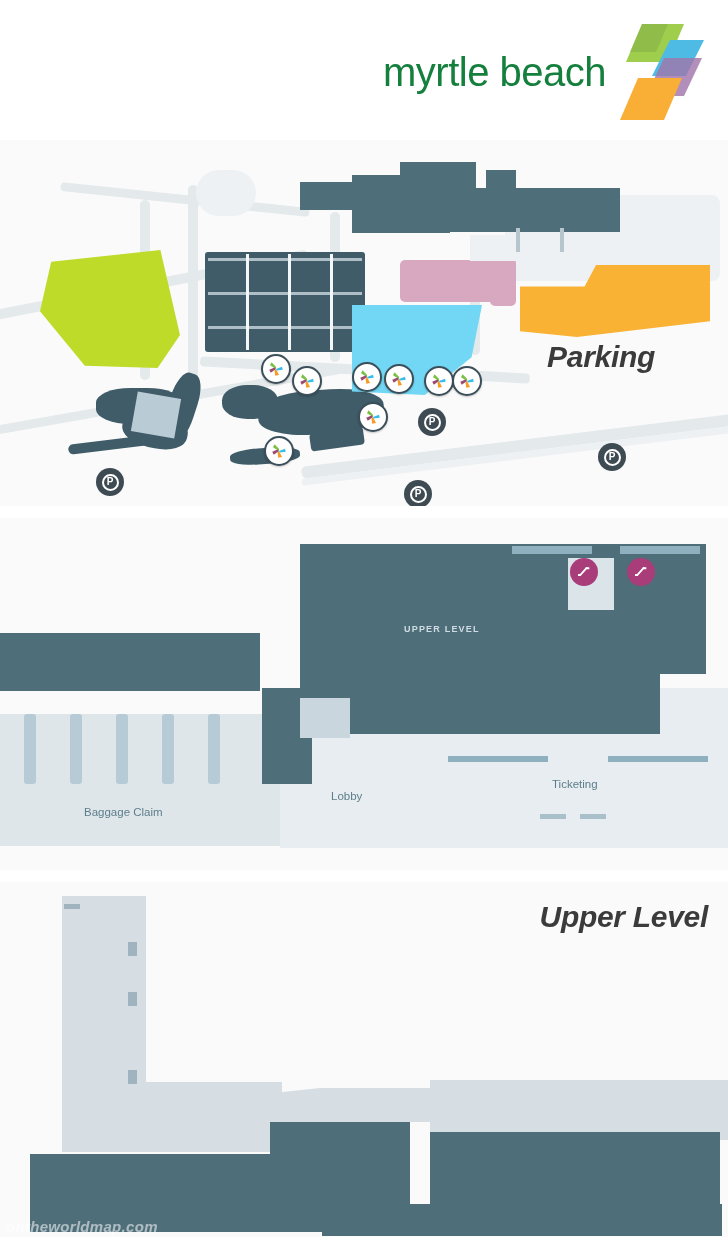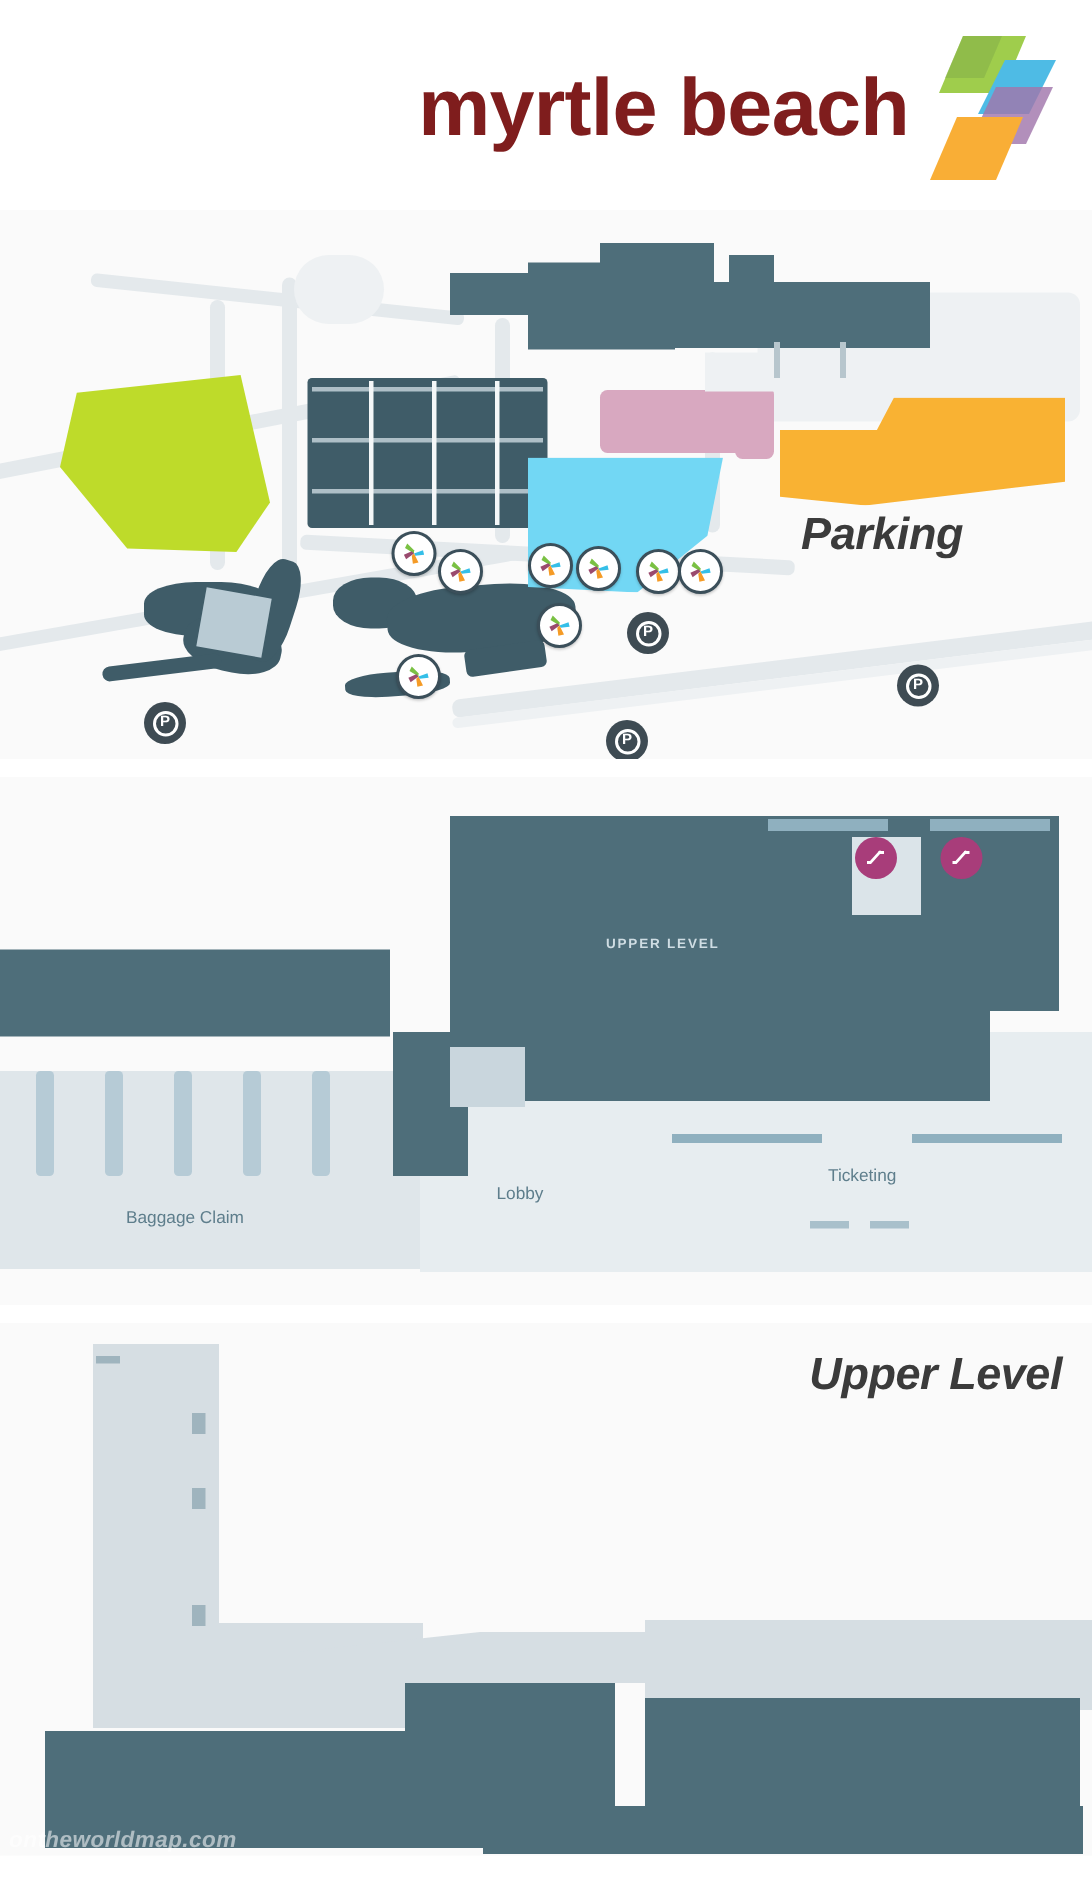--- a/index.html
+++ b/index.html
@@ -9,41 +9,41 @@
     font-family: "Liberation Sans", sans-serif;
     overflow: hidden;
   }
   #page { position: relative; width: 728px; height: 1253px; background:#fff; }
 
   
   .header { position: relative; width: 728px; height: 140px; background: #ffffff; }
   .logo-wrap { position: absolute; right: 24px; top: 22px; display: flex; align-items: center; }
   .logo-text { text-align: right; margin-right: 6px; }
   .logo-main {
-    font-size: 54px; color: #7f1d1d; letter-spacing: -0.5px;
-    font-weight: 700; line-height: 1.0; white-space: nowrap;
+    font-size: 40px; color: #15803d; letter-spacing: -0.5px;
+    font-weight: 400; line-height: 1.0; white-space: nowrap;
   }
   .logo-sub {
     font-size: 15.5px; color: #2b7fb0; letter-spacing: 2.0px;
     margin-top: 4px; white-space: nowrap;
   }
   .logo-mark { position: relative; width: 92px; height: 100px; }
 
   
   .panel { position: relative; width: 728px; background: #fafafa; overflow: hidden; }
   .panel-parking { height: 366px; }
   .panel-lower { height: 352px; }
   .panel-upper { height: 355px; }
   .divider { width: 728px; height: 12px; background: #ffffff; }
 
   .panel-title {
     position: absolute; font-style: italic; font-weight: bold;
     color: #3b3b3b; font-size: 30px; letter-spacing: -0.3px; z-index: 40;
   }
-  .t-parking { right: 86px; top: 200px; }
+  .t-parking { right: 73px; top: 200px; }
   .t-lower { left: 24px; top: 38px; }
   .t-upper { right: 20px; top: 18px; }
 
   
   .shape { position: absolute; }
   .bld { background: #4e6e7a; }
   .bld-dk { background: #3f5c68; }
   .road { background: #e4e9ec; }
   .road-lt { background: #eef1f3; }
   .terminal { background: #dfe6ea; }

